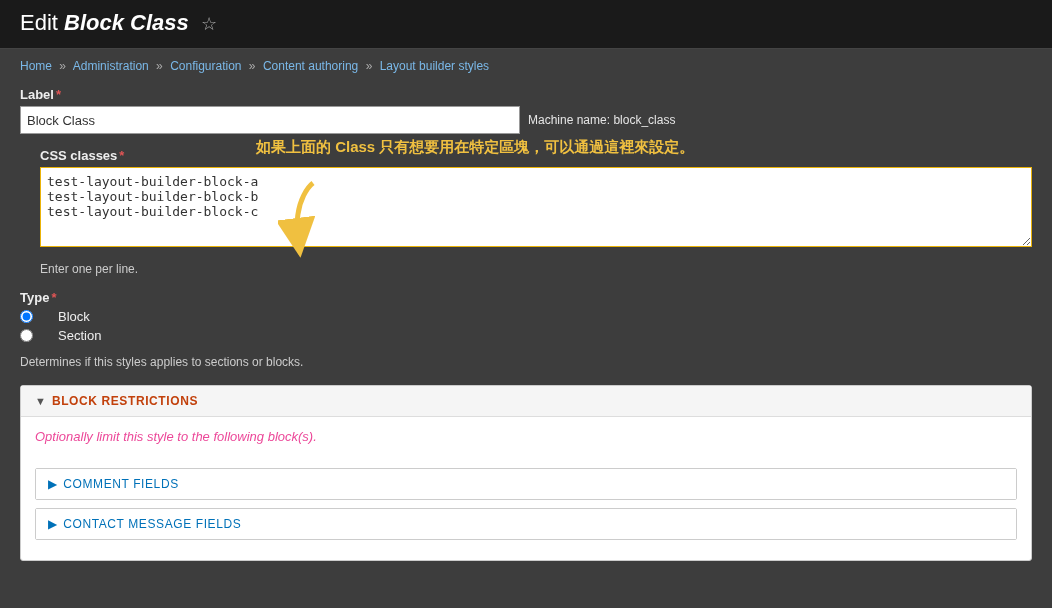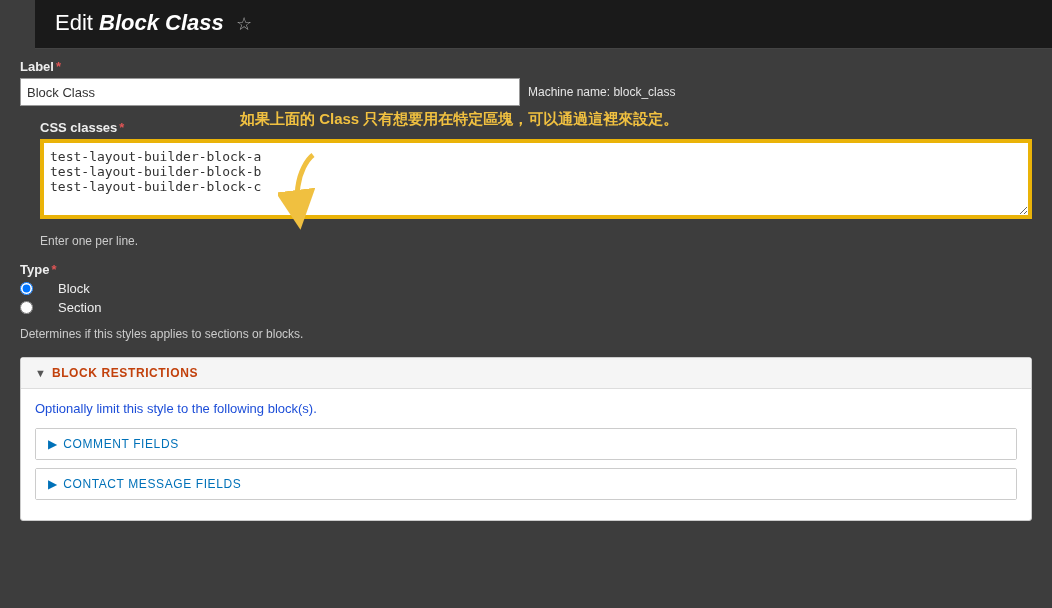--- a/index.html
+++ b/index.html
@@ -10,21 +10,20 @@
       color: #333;
       width: 1052px;
       min-height: 608px;
     }
 
     
     .page-header {
       background: #1a1a1a;
       padding: 10px 20px 12px 20px;
       border-bottom: 1px solid #444;
-      margin-left: 35px;
     }
     .page-title {
       color: #fff;
       font-size: 22px;
       font-weight: normal;
     }
     .page-title em {
       font-style: italic;
       font-weight: bold;
     }
@@ -95,21 +94,21 @@
     .label-row {
       display: flex;
       align-items: center;
     }
 
     .form-textarea {
       width: 100%;
       max-width: 1010px;
       height: 80px;
       padding: 6px;
-      border: 4px solid #eab308;
+      border: 1px solid #eab308;
       background: #fff;
       font-size: 13px;
       color: #333;
       resize: vertical;
       font-family: monospace;
     }
 
     .help-text {
       color: #ccc;
       font-size: 12px;
@@ -117,21 +116,21 @@
     }
 
     
     .annotation-container {
       position: relative;
       padding-left: 20px;
     }
     .annotation-text {
       position: absolute;
       top: -10px;
-      left: 220px;
+      left: 236px;
       color: #f0c040;
       font-size: 15px;
       font-weight: bold;
       white-space: nowrap;
       z-index: 10;
     }
     .annotation-arrow {
       position: absolute;
       left: 258px;
       top: 30px;
@@ -180,22 +179,23 @@
       color: #555;
       margin-right: 6px;
       font-size: 11px;
     }
     .panel-body {
       padding: 12px 14px;
       color: #333;
       font-size: 13px;
     }
     .panel-description {
-      margin-bottom: 12px;
-      color: #1d4ed8;
+      margin-bottom: 24px;
+      color: #ec4899;
+      font-style: italic;
     }
 
     
     .collapsible-item {
       border: 1px solid #ccc;
       margin-bottom: 8px;
       border-radius: 2px;
     }
     .collapsible-header {
       background: #fff;
@@ -228,20 +228,31 @@
 
 <div class="page-header">
   <h1 class="page-title">
     <span>Edit </span><em>Block Class</em>
     <span class="star-icon">☆</span>
   </h1>
 </div>
 
 <div class="main-content">
 
+  <div class="breadcrumb">
+    <a href="#">Home</a>
+    <span class="sep">»</span>
+    <a href="#">Administration</a>
+    <span class="sep">»</span>
+    <a href="#">Configuration</a>
+    <span class="sep">»</span>
+    <a href="#">Content authoring</a>
+    <span class="sep">»</span>
+    <a href="#">Layout builder styles</a>
+  </div>
 
   <div class="form-section">
 
     <div class="form-group">
       <label class="form-label">
         <span>Label</span><span class="required-star">*</span>
       </label>
       <div class="label-row">
         <input type="text" class="form-input" value="Block Class" style="">
         <span class="machine-name">Machine name: block_class</span>

